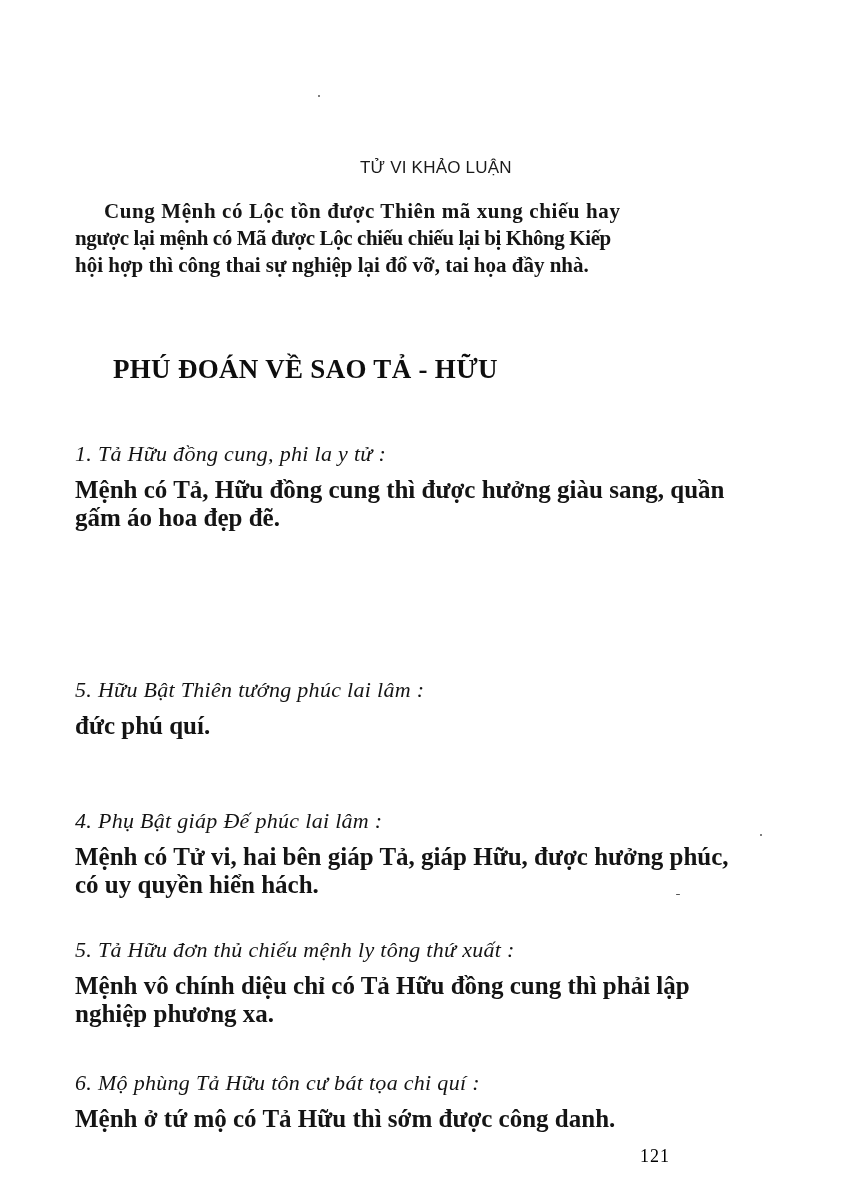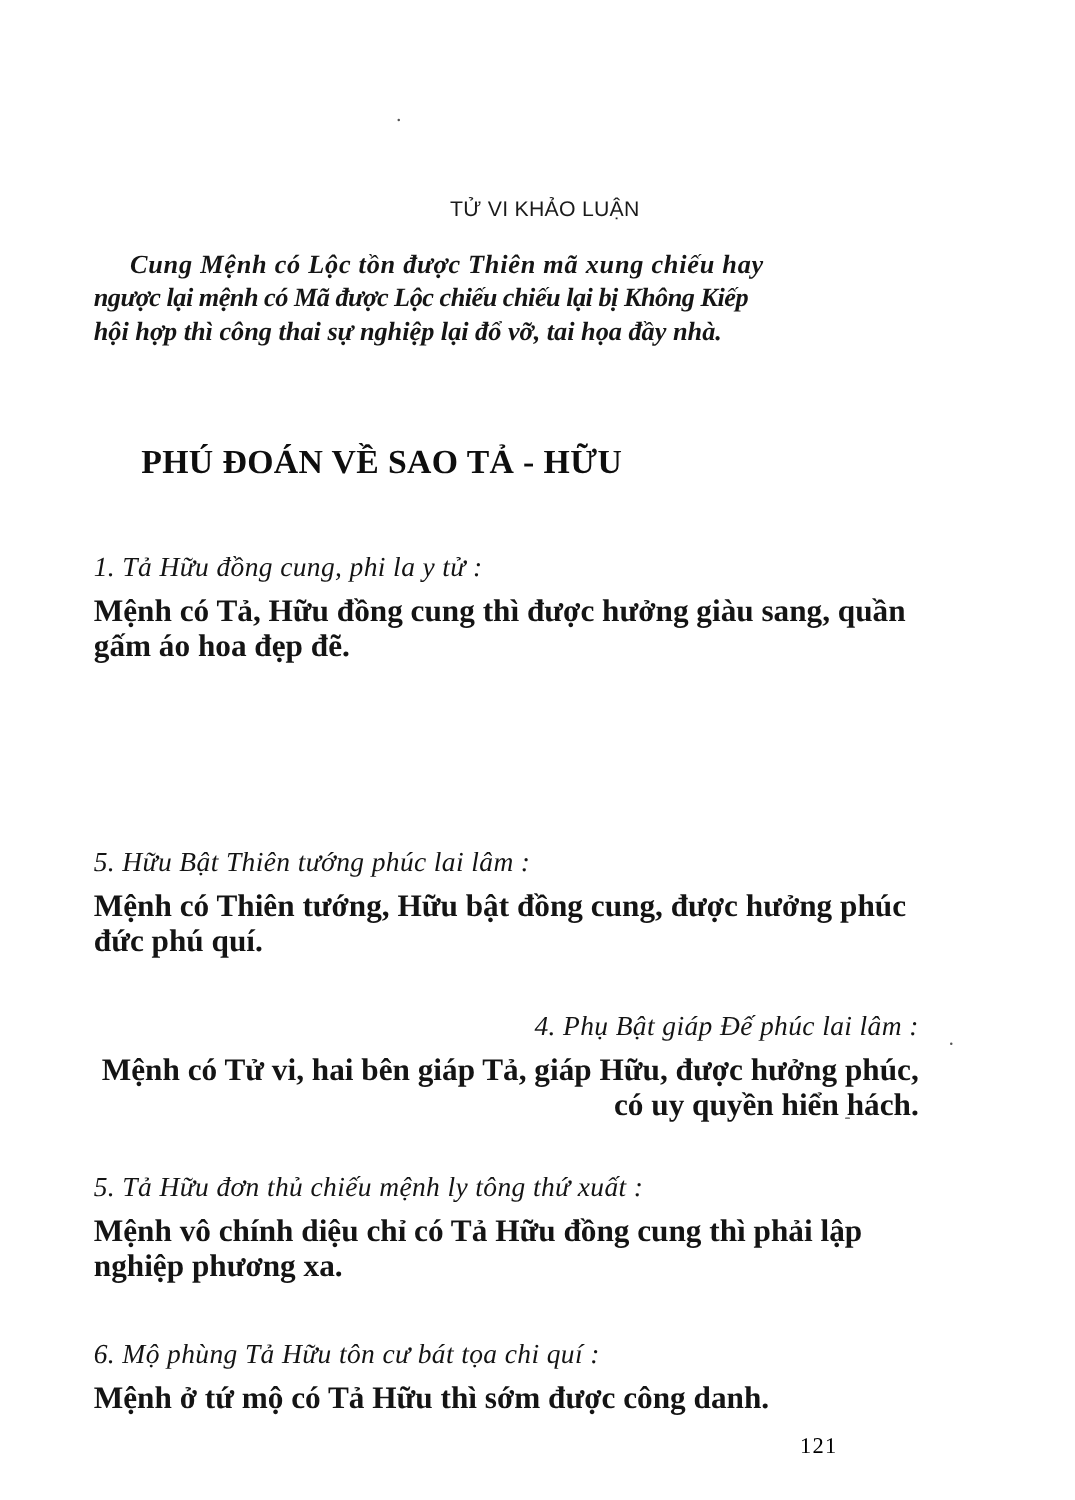--- a/index.html
+++ b/index.html
@@ -34,21 +34,21 @@
     .intro {
       position: absolute;
       left: 75px;
       top: 198px;
       width: 650px;
       font-size: 21px;
       line-height: 27px;
       font-weight: bold;
       color: #151515;
     }
-    .intro .line { display: block; white-space: nowrap; font-style: italic; }
+    .intro .line { display: block; white-space: nowrap; }
     .intro .line.first { padding-left: 29px; letter-spacing: 0.6px; }
     .intro .line.second { letter-spacing: -0.4px; }
     .section-title {
       position: absolute;
       left: 113px;
       top: 354px;
       font-size: 27px;
       font-weight: bold;
       letter-spacing: 0.3px;
       color: #0e0e0e;
@@ -110,26 +110,25 @@
     <div class="item-body">
       <span class="line">Mệnh có Tả, Hữu đồng cung thì được hưởng giàu sang, quần</span>
       <span class="line">gấm áo hoa đẹp đẽ.</span>
     </div>
   </div>
 
 
   <div class="item" style="top:660px;">
     <div class="item-heading">5. Hữu Bật Thiên tướng phúc lai lâm :</div>
     <div class="item-body">
-      <span class="line">Mệnh có Thiên tướng, Hữu bật đồng cung, được hưởng phúc</span>
       <span class="line">đức phú quí.</span>
     </div>
   </div>
 
-  <div class="item" style="top:791px;text-align:right;">
+  <div class="item" style="top:791px;">
     <div class="item-heading">4. Phụ Bật giáp Đế phúc lai lâm :</div>
     <div class="item-body">
       <span class="line">Mệnh có Tử vi, hai bên giáp Tả, giáp Hữu, được hưởng phúc,</span>
       <span class="line">có uy quyền hiển hách.</span>
     </div>
   </div>
 
   <div class="item" style="top:920px;">
     <div class="item-heading">5. Tả Hữu đơn thủ chiếu mệnh ly tông thứ xuất :</div>
     <div class="item-body">

